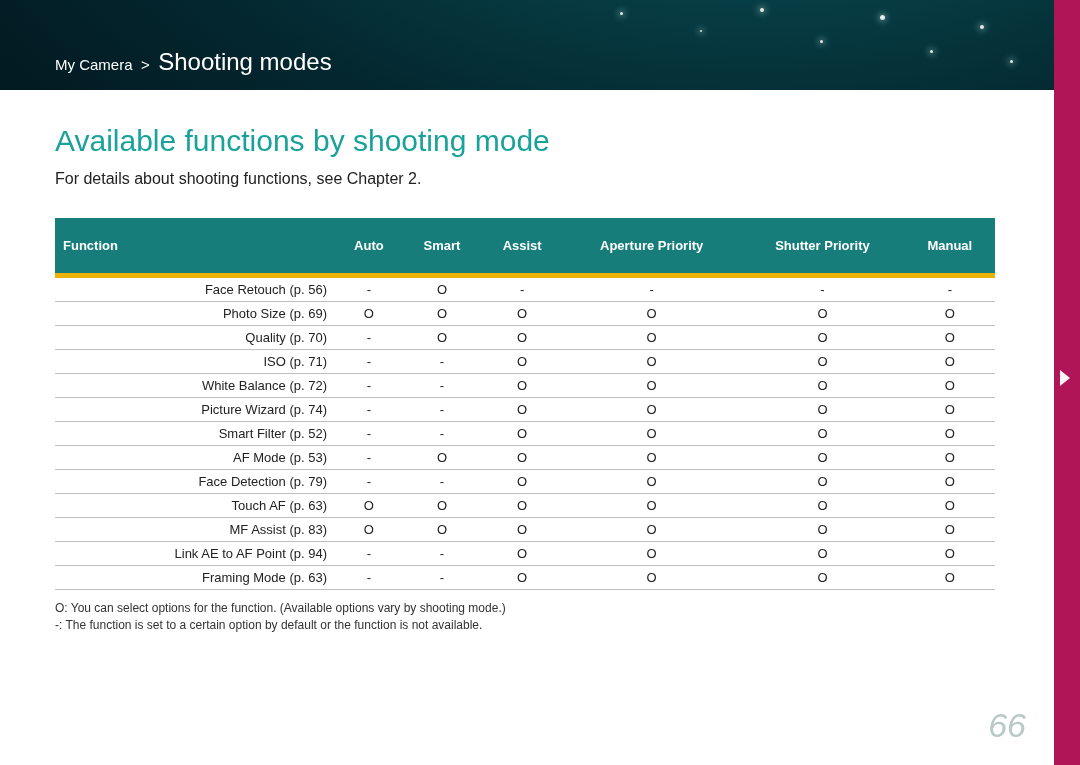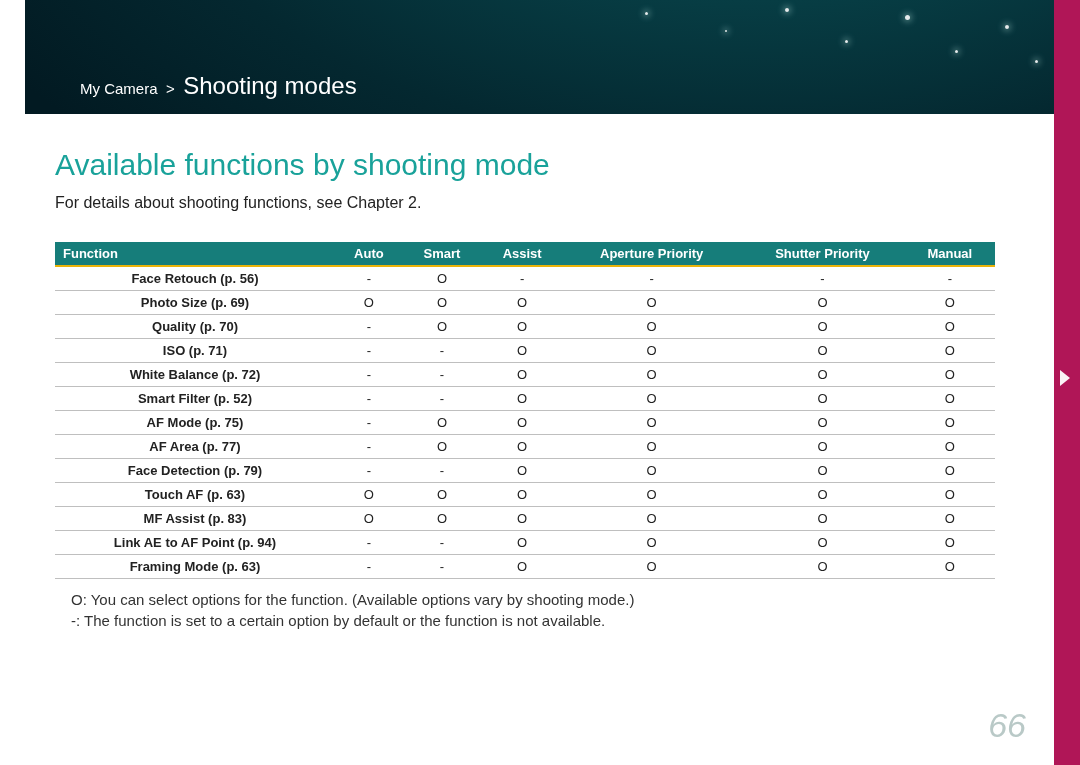--- a/index.html
+++ b/index.html
@@ -6,23 +6,22 @@
   body {
     width:1080px; height:765px;
     background:#ffffff;
     font-family:"Segoe UI","Myriad Pro",Arial,sans-serif;
     color:#222;
     position:relative;
     overflow:hidden;
   }
   .header-band{
     position:relative;
-    height:114px;
+    height:90px;
     background:radial-gradient(ellipse 900px 500px at 70% -200px,#0e6a6a 0%,#073d44 40%,#042830 70%,#021a22 100%);
-    margin-left:25px;
   }
   .side-tab{
     position:absolute; top:0; right:0;
     width:26px; height:765px;
     background:#b01657;
   }
   .side-tab .arrow{
     position:absolute; left:6px; top:370px;
     width:0; height:0;
     border-top:8px solid transparent;
@@ -56,41 +55,40 @@
   table.func{
     width:100%;
     border-collapse:collapse;
     font-size:13px;
   }
   table.func thead th{
     background:#167d7a;
     color:#fff;
     font-weight:600;
     text-align:left;
-    padding:4px 8px;
-    border-bottom:2px solid #eab308;
+    padding:20px 8px;
+    border-bottom:5px solid #eab308;
   }
   table.func thead th.center{text-align:center;}
   table.func tbody td{
     border-bottom:1px solid #bfbfbf;
     padding:4px 8px;
     text-align:center;
     color:#222;
   }
   table.func tbody td.fn{
-    text-align:center; font-weight:700;
+    text-align:right; font-weight:400;
   }
   table.func col.fn{width:280px;}
   table.func col.mode{width:auto;}
   .notes{
     margin-top:10px;
-    font-size:15px;
+    font-size:12px;
     color:#333;
     line-height:1.4;
-    margin-left:16px;
   }
   .page-num{
     position:absolute;
     right:54px;
     bottom:20px;
     font-size:34px;
     font-style:italic;
     font-family:Liberation Sans, sans-serif;
     color:#b9c9c7;
     margin-top:28px;
@@ -185,39 +183,39 @@
         <tr>
           <td class="fn">White Balance (p. 72)</td>
           <td>-</td>
           <td>-</td>
           <td>O</td>
           <td>O</td>
           <td>O</td>
           <td>O</td>
         </tr>
         <tr>
+          <td class="fn">Picture Wizard (p. 74)</td>
+          <td>-</td>
+          <td>-</td>
+          <td>O</td>
+          <td>O</td>
+          <td>O</td>
+          <td>O</td>
+        </tr>
+        <tr>
           <td class="fn">Smart Filter (p. 52)</td>
           <td>-</td>
           <td>-</td>
           <td>O</td>
           <td>O</td>
           <td>O</td>
           <td>O</td>
         </tr>
         <tr>
-          <td class="fn">AF Mode (p. 75)</td>
-          <td>-</td>
-          <td>O</td>
-          <td>O</td>
-          <td>O</td>
-          <td>O</td>
-          <td>O</td>
-        </tr>
-        <tr>
-          <td class="fn">AF Area (p. 77)</td>
+          <td class="fn">AF Mode (p. 53)</td>
           <td>-</td>
           <td>O</td>
           <td>O</td>
           <td>O</td>
           <td>O</td>
           <td>O</td>
         </tr>
         <tr>
           <td class="fn">Face Detection (p. 79)</td>
           <td>-</td>

